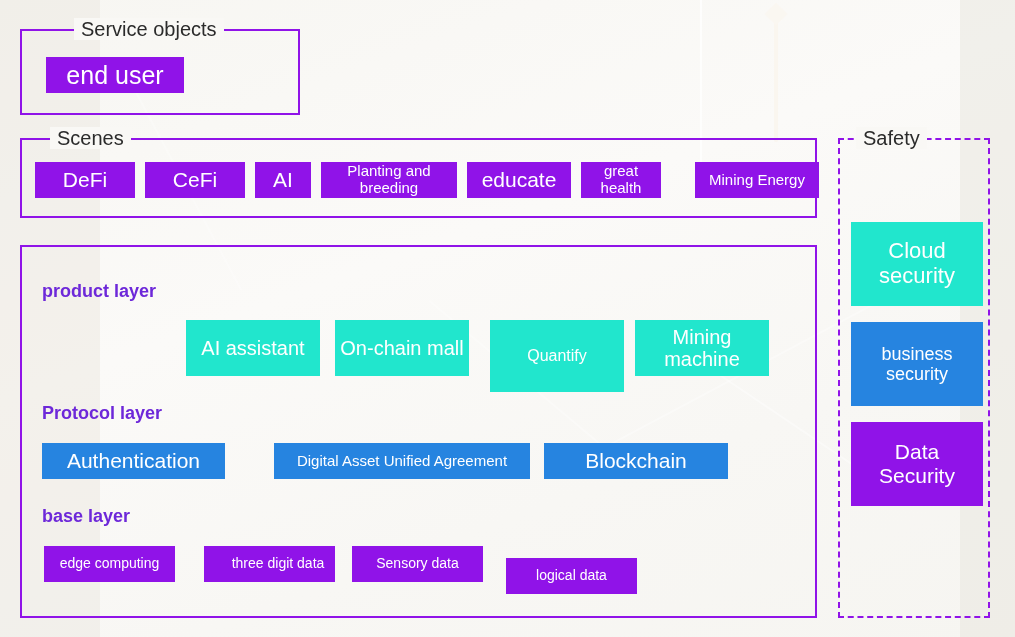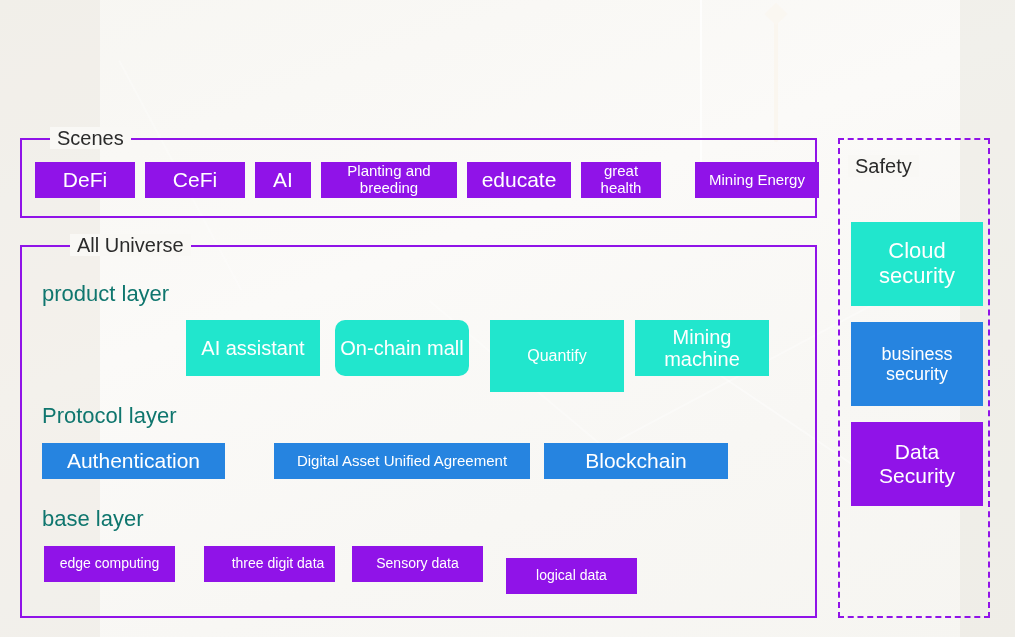--- a/index.html
+++ b/index.html
@@ -86,71 +86,75 @@
     line-height: 1.12;
     padding: 2px 4px;
   }
   .chip.purple { background: #9013e8; }
   .chip.teal   { background: #21e6cd; }
   .chip.blue   { background: #2684e0; }
 
   
   .layer-label {
     position: absolute;
-    font-size: 22px;
-    color: #0f766e;
+    font-size: 18px;
+    color: #6d28d9;
     white-space: nowrap;
+    font-weight: bold;
   }
 </style>
 </head>
 <body>
 
 <div id="canvas">
 
   <div class="bg-layer">
     <div class="bg-wash"></div>
     <div class="bg-dim" style="left:0;top:0;width:100px;height:637px;"></div>
     <div class="bg-dim" style="left:960px;top:0;width:55px;height:637px;background:rgba(232,229,221,0.5);"></div>
     <div class="bg-streak" style="left:700px;top:-60px;width:2px;height:240px;"></div>
     <div class="bg-streak" style="left:640px;top:320px;width:320px;height:2px;transform:rotate(34deg);opacity:.5;"></div>
     <div class="bg-streak" style="left:560px;top:470px;width:380px;height:2px;transform:rotate(-28deg);opacity:.45;"></div>
     <div class="bg-streak" style="left:430px;top:300px;width:260px;height:2px;transform:rotate(40deg);opacity:.4;"></div>
     <div class="bg-streak" style="left:120px;top:60px;width:260px;height:2px;transform:rotate(62deg);opacity:.35;"></div>
     <div class="bg-pin-stem" style="left:774px;top:14px;width:4px;height:128px;border-radius:0 0 4px 4px;"></div>
     <div class="bg-pin-head" style="left:768px;top:6px;"></div>
   </div>
 
+  <div class="group" style="left:20px; top:29px; width:280px; height:86px;">
+    <div class="group-legend" style="left:52px;">Service objects</div>
+    <div class="chip purple" style="left:24px; top:26px; width:138px; height:36px; font-size:25px;">end user</div>
+  </div>
 
   <div class="group" style="left:20px; top:138px; width:797px; height:80px;padding-left:23px;">
     <div class="group-legend" style="left:28px;">Scenes</div>
 
     <div class="chip purple" style="left:13px; top:22px; width:100px; height:36px; font-size:21px;">DeFi</div>
 
     <div class="chip purple" style="left:123px; top:22px; width:100px; height:36px; font-size:21px;">CeFi</div>
 
     <div class="chip purple" style="left:233px; top:22px; width:56px; height:36px; font-size:21px;">AI</div>
 
     <div class="chip purple" style="left:299px; top:22px; width:136px; height:36px; font-size:15px;">Planting and breeding</div>
 
     <div class="chip purple" style="left:445px; top:22px; width:104px; height:36px; font-size:21px;">educate</div>
 
     <div class="chip purple" style="left:559px; top:22px; width:80px; height:36px; font-size:15px;">great health</div>
 
     <div class="chip purple" style="left:673px; top:22px; width:124px; height:36px; font-size:15px;">Mining Energy</div>
   </div>
 
   <div class="group" style="left:20px; top:245px; width:797px; height:373px;">
-    <div class="group-legend" style="left:48px;">All Universe</div>
 
     <div class="layer-label" style="left:20px; top:34px;">product layer</div>
 
 
     <div class="chip teal" style="left:164px; top:73px; width:134px; height:56px; font-size:20px;">AI assistant</div>
 
-    <div class="chip teal" style="left:313px; top:73px; width:134px; height:56px; font-size:20px;border-radius:10px;">On-chain mall</div>
+    <div class="chip teal" style="left:313px; top:73px; width:134px; height:56px; font-size:20px;">On-chain mall</div>
 
     <div class="chip teal" style="left:468px; top:73px; width:134px; height:72px; font-size:16px;">Quantify</div>
 
     <div class="chip teal" style="left:613px; top:73px; width:134px; height:56px; font-size:20px;">Mining machine</div>
 
     <div class="layer-label" style="left:20px; top:156px;">Protocol layer</div>
 
     <div class="chip blue" style="left:20px; top:196px; width:183px; height:36px; font-size:21px;">Authentication</div>
 
     <div class="chip blue" style="left:252px; top:196px; width:256px; height:36px; font-size:15px;">Digital Asset Unified Agreement</div>
@@ -162,21 +166,21 @@
     <div class="chip purple" style="left:22px; top:299px; width:131px; height:36px; font-size:14px;">edge computing</div>
 
     <div class="chip purple" style="left:182px; top:299px; width:131px; height:36px; font-size:14px;padding-left:21px;">three digit data</div>
 
     <div class="chip purple" style="left:330px; top:299px; width:131px; height:36px; font-size:14px;">Sensory data</div>
 
     <div class="chip purple" style="left:484px; top:299px; width:131px; height:36px; font-size:14px;margin-top:12px;">logical data</div>
   </div>
 
   <div class="group dashed" style="left:838px; top:138px; width:152px; height:480px;">
-    <div class="group-legend" style="left:8px;margin-top:28px;">Safety</div>
+    <div class="group-legend" style="left:16px;">Safety</div>
 
     <div class="chip teal" style="left:11px; top:82px; width:132px; height:84px; font-size:22px;">Cloud security</div>
 
     <div class="chip blue" style="left:11px; top:182px; width:132px; height:84px; font-size:18px;">business security</div>
 
     <div class="chip purple" style="left:11px; top:282px; width:132px; height:84px; font-size:21px;">Data Security</div>
   </div>
 
 </div>
 

